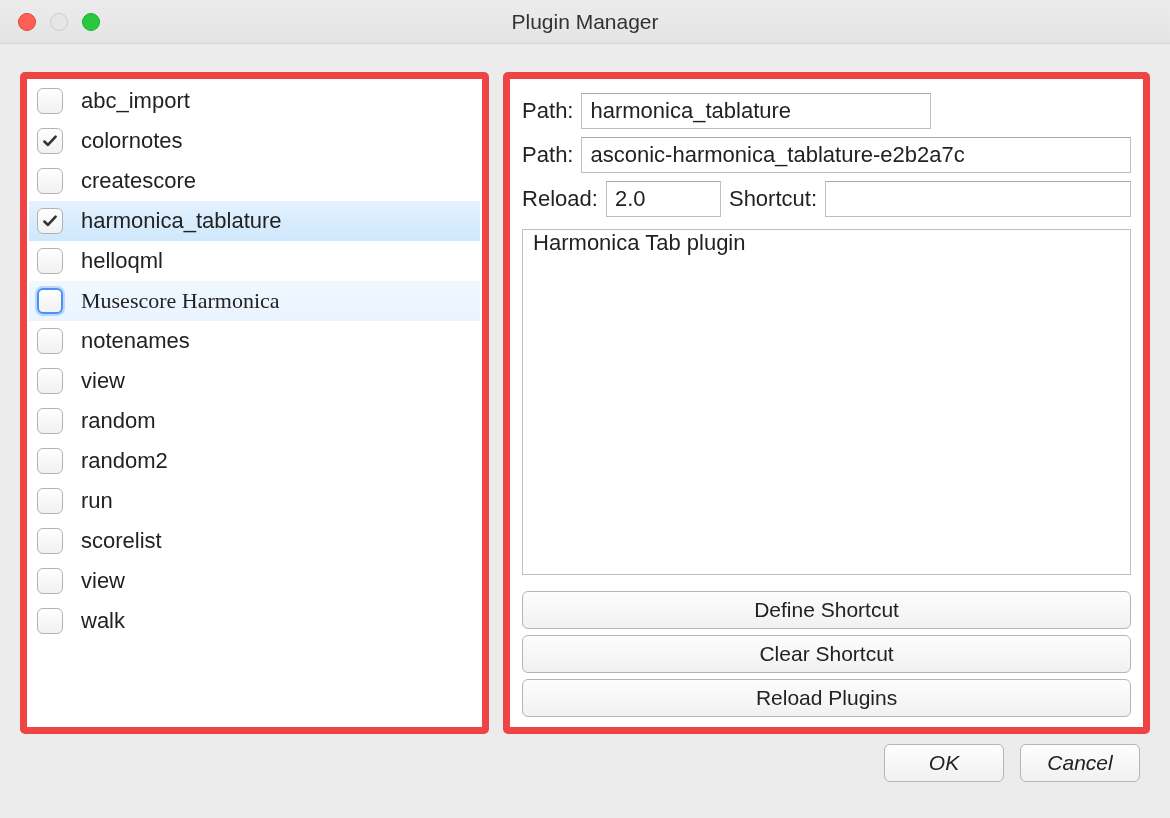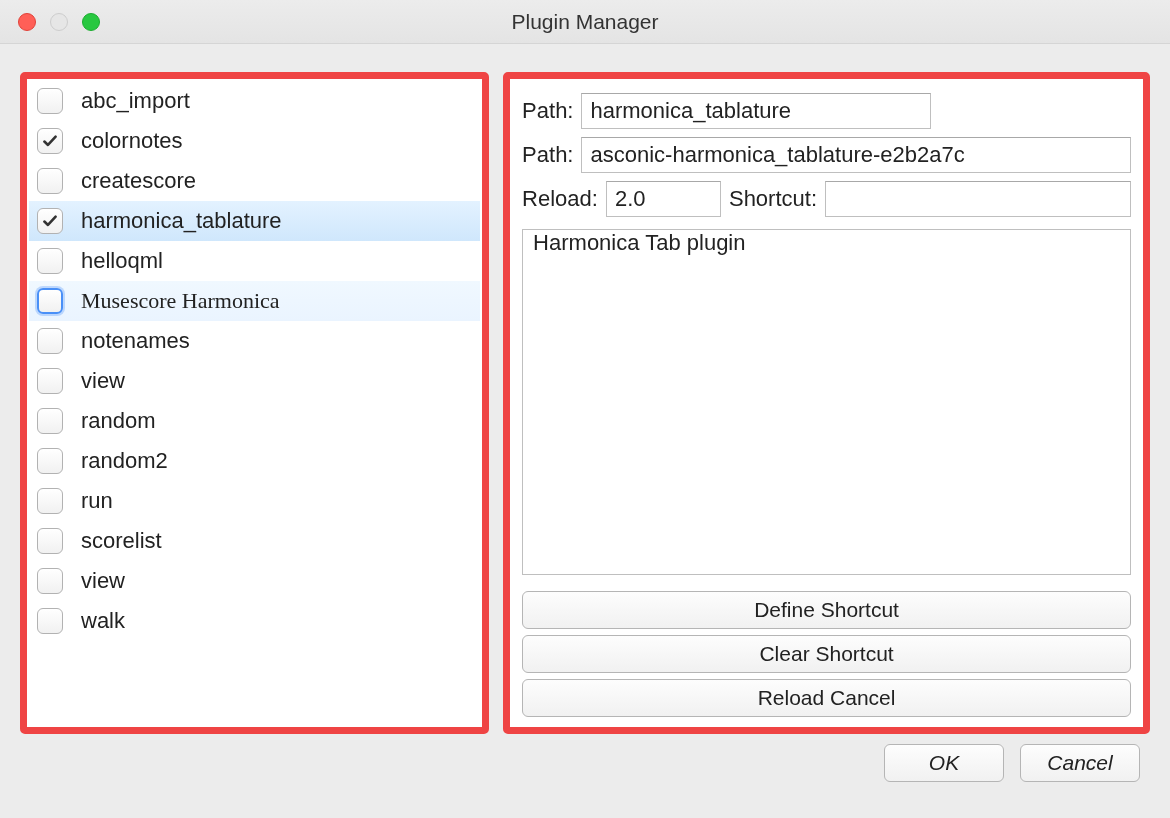--- a/index.html
+++ b/index.html
@@ -245,21 +245,21 @@
     <div class="field-row">
       <span class="field-label">Reload:</span>
       <input class="text-input version-input" value="2.0" style="">
       <span class="field-label">Shortcut:</span>
       <input class="text-input shortcut-input" value="" style="">
     </div>
     <div class="description">Harmonica Tab plugin</div>
     <div class="btn-row">
       <button class="btn">Define Shortcut</button>
       <button class="btn">Clear Shortcut</button>
-      <button class="btn">Reload Cancel</button>
+      <button class="btn">Reload Plugins</button>
     </div>
   </div>
 </div>
 
 <div class="footer">
   <button class="btn">OK</button>
   <button class="btn">Cancel</button>
 </div>
 
 </body></html>

